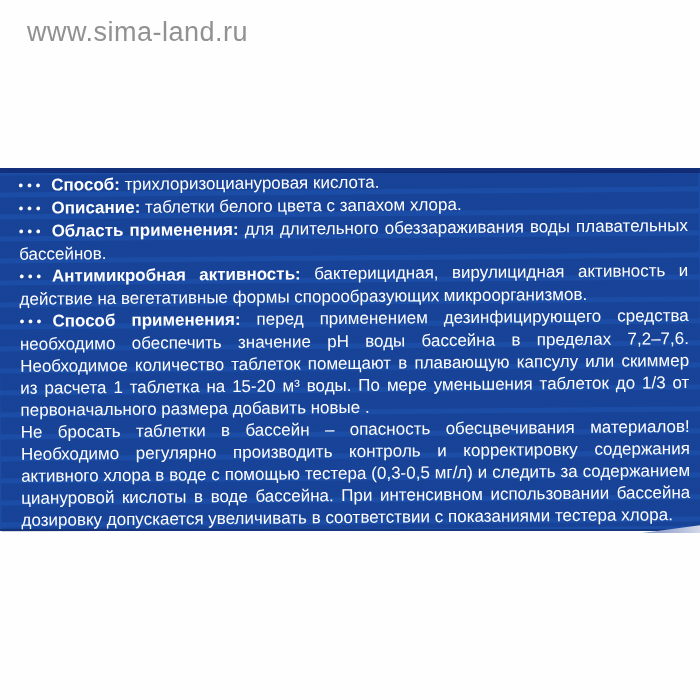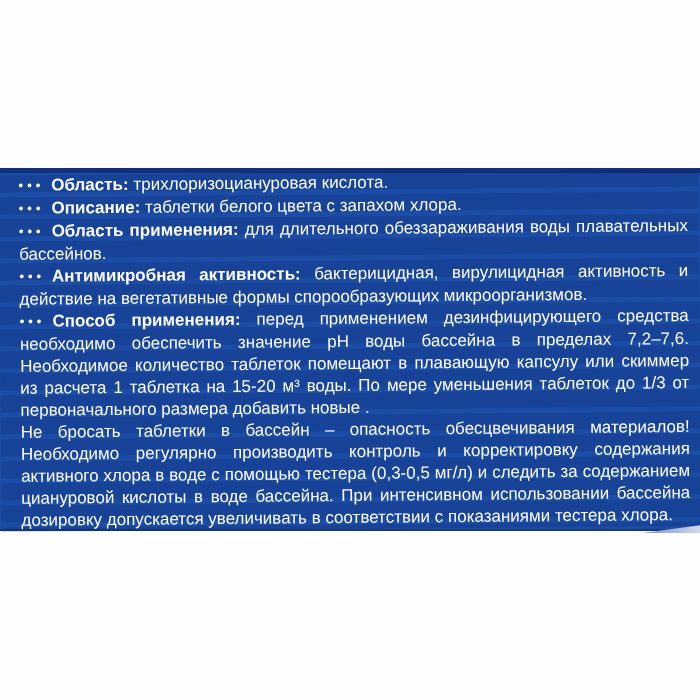--- a/index.html
+++ b/index.html
@@ -96,29 +96,30 @@
     height: 9px;
     background: linear-gradient(90deg, #7e92c4 0%, #aeb9d9 60%, #d3d9e9 100%);
     clip-path: polygon(0 100%, 100% 15%, 100% 100%);
   }
 </style>
 </head>
 <body>
 
 <div class="page">
 
+  <div class="watermark">www.sima-land.ru</div>
 
   <div class="panel">
     <div class="panel-topstrip"></div>
     <div class="panel-bottomline"></div>
   </div>
 
   <div class="label-text">
 
-    <p class="sec"><span class="bul">•••</span><b class="hd">Область:</b> <span>трихлоризоциануровая кислота.</span></p>
+    <p class="sec"><span class="bul">•••</span><b class="hd">Способ:</b> <span>трихлоризоциануровая кислота.</span></p>
 
     <p class="sec"><span class="bul">•••</span><b class="hd">Описание:</b> <span>таблетки белого цвета с запахом хлора.</span></p>
 
     <p class="sec"><span class="bul">•••</span><b class="hd">Область применения:</b> <span>для длительного обеззараживания воды плавательных бассейнов.</span></p>
 
     <p class="sec"><span class="bul">•••</span><b class="hd">Антимикробная активность:</b> <span>бактерицидная, вирулицидная активность и действие на вегетативные формы спорообразующих микроорганизмов.</span></p>
 
     <p class="sec"><span class="bul">•••</span><b class="hd">Способ применения:</b> <span>перед применением дезинфицирующего средства необходимо обеспечить значение pH воды бассейна в пределах 7,2–7,6. Необходимое количество таблеток помещают в плавающую капсулу или скиммер из расчета 1 таблетка на 15-20 м³ воды. По мере уменьшения таблеток до 1/3 от первоначального размера добавить новые .</span></p>
 
     <p class="sec"><span>Не бросать таблетки в бассейн – опасность обесцвечивания материалов! Необходимо регулярно производить контроль и корректировку содержания активного хлора в воде с помощью тестера (0,3-0,5 мг/л) и следить за содержанием циануровой кислоты в воде бассейна. При интенсивном использовании бассейна дозировку допускается увеличивать в соответствии с показаниями тестера хлора.</span></p>

